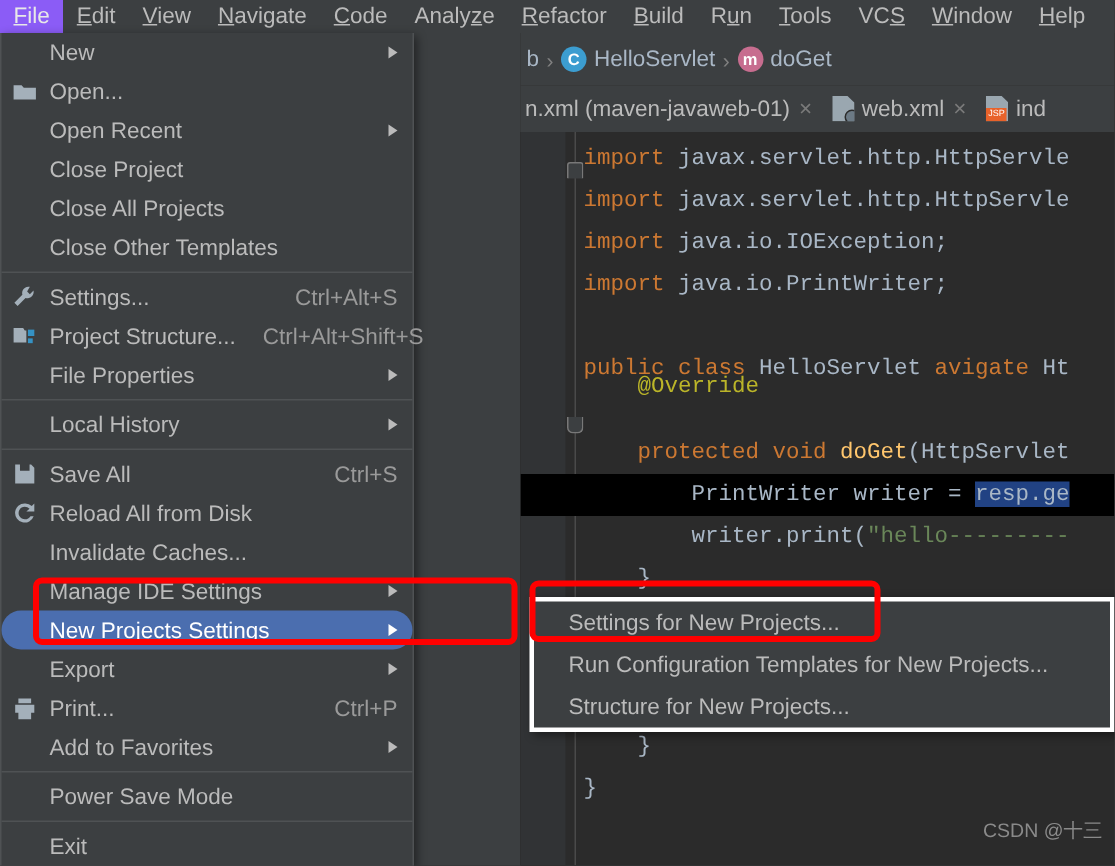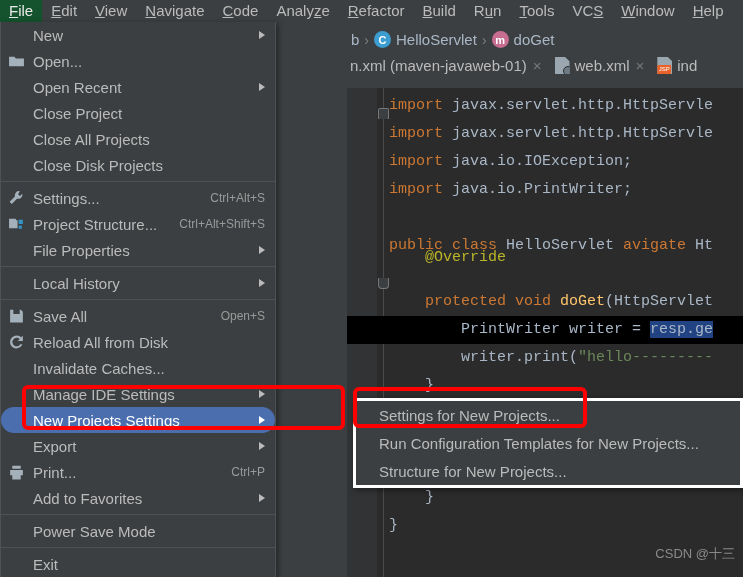--- a/index.html
+++ b/index.html
@@ -17,21 +17,21 @@
     background: #3c3f41;
     display: flex; align-items: center;
     font-size: 15px; color: #bbbbbb;
     white-space: nowrap;
   }
   .menubar-item {
     padding: 1px 9px 2px 9px; height: 22px;
     display: flex; align-items: center;
     color: #bbbbbb;
   }
-  .menubar-item.active { background: #14532d; color: #e8e8e8; }
+  .menubar-item.active { background: #8b5cf6; color: #e8e8e8; }
   .mn u { text-decoration: underline; }
 
   
   .editor-pane {
     position: absolute; left: 347px; top: 22px;
     width: 396px; height: 555px;
     background: #2b2b2b;
   }
   .breadcrumb {
     position: absolute; left: 347px; top: 22px; width: 396px; height: 35px;
@@ -48,21 +48,21 @@
     margin-right: 5px; flex: none;
   }
   .bc-badge.c { background: #3c9dd0; }
   .bc-badge.m { background: #c76d8f; }
 
   .tabbar {
     position: absolute; left: 347px; top: 57px; width: 396px; height: 31px;
     background: #3c3f41; display: flex; align-items: center;
     font-size: 15px; color: #bbbbbb; overflow: hidden; white-space: nowrap;
   }
-  .tab { display: flex; height: 31px; padding: 0 3px; flex: none; }
+  .tab { display: flex; align-items: center; height: 31px; padding: 0 3px; flex: none; }
   .tab-close { color: #7a7a7a; margin: 0 7px 0 6px; font-size: 15px; }
   .fileicon {
     width: 15px; height: 17px; position: relative; flex: none; margin-right: 5px;
     background: #9aa7b0;
     clip-path: polygon(0 0, 70% 0, 100% 25%, 100% 100%, 0 100%);
   }
   .fileicon .lbl {
     position: absolute; left: 0; bottom: 0; width: 14px; height: 9px;
     background: #e8622a; color: #fff; font-size: 6px; line-height: 9px;
     text-align: center; font-family: "Liberation Sans", sans-serif;
@@ -115,21 +115,21 @@
     box-shadow: 2px 2px 6px rgba(0,0,0,.45);
     font-size: 15px;
     z-index: 40;
   }
   .mi {
     position: relative; height: 26px; display: flex; align-items: center;
     color: #bbbbbb; padding-left: 32px; padding-right: 10px;
     white-space: nowrap;
   }
   .mi.sel-item { background: #4b6eaf; color: #ffffff; border-radius: 13px; }
-  .mi .acc { margin-left: auto; color: #9a9a9a; font-size: 12px; padding-left: 18px; }
+  .mi .acc { margin-left: auto; color: #9a9a9a; font-size: 15px; padding-left: 18px; }
   .mi .arrow {
     margin-left: auto; width: 0; height: 0;
     border-left: 6px solid #bbbbbb; border-top: 4px solid transparent;
     border-bottom: 4px solid transparent;
   }
   .mi.sel-item .arrow { border-left-color: #ffffff; }
   .sep { height: 1px; background: #4f5254; margin: 3px 0; }
   .micon {
     position: absolute; left: 7px; top: 50%; transform: translateY(-50%);
     width: 17px; height: 17px;
@@ -277,21 +277,21 @@
         <span>Open Recent</span>
         <span class="arrow"></span>
       </div>
       <div class="mi">
         <span>Close Project</span>
       </div>
       <div class="mi">
         <span>Close All Projects</span>
       </div>
       <div class="mi">
-        <span>Close Disk Projects</span>
+        <span>Close Other Templates</span>
       </div>
       <div class="sep"></div>
       <div class="mi">
         <span class="micon"><svg viewBox="0 0 16 16" width="17" height="17">
             <path fill="#a4b0ba" d="M11.2 1.6a4 4 0 0 0-4.7 5L1.5 11.6l2 2 5-5a4 4 0 0 0 5-4.7L11.2 6.2 9.5 4.5z"></path>
           </svg></span>
         <span>Settings...</span>
         <span class="acc">Ctrl+Alt+S</span>
       </div>
       <div class="mi">
@@ -311,21 +311,21 @@
       <div class="mi">
         <span>Local History</span>
         <span class="arrow"></span>
       </div>
       <div class="sep"></div>
       <div class="mi">
         <span class="micon"><svg viewBox="0 0 16 16" width="17" height="17">
             <path fill="#a4b0ba" d="M2 2h10l2 2v10H2zm3 0v4h6V2zm0 8h6v4H5z"></path>
           </svg></span>
         <span>Save All</span>
-        <span class="acc">Open+S</span>
+        <span class="acc">Ctrl+S</span>
       </div>
       <div class="mi">
         <span class="micon"><svg viewBox="0 0 16 16" width="17" height="17">
             <path fill="#a4b0ba" d="M8 2a6 6 0 1 0 5.6 8h-2A4 4 0 1 1 8 4c1.2 0 2.2.5 3 1.3L9 7h5V2l-1.6 1.6A5.9 5.9 0 0 0 8 2z"></path>
           </svg></span>
         <span>Reload All from Disk</span>
       </div>
       <div class="mi">
         <span>Invalidate Caches...</span>
       </div>

